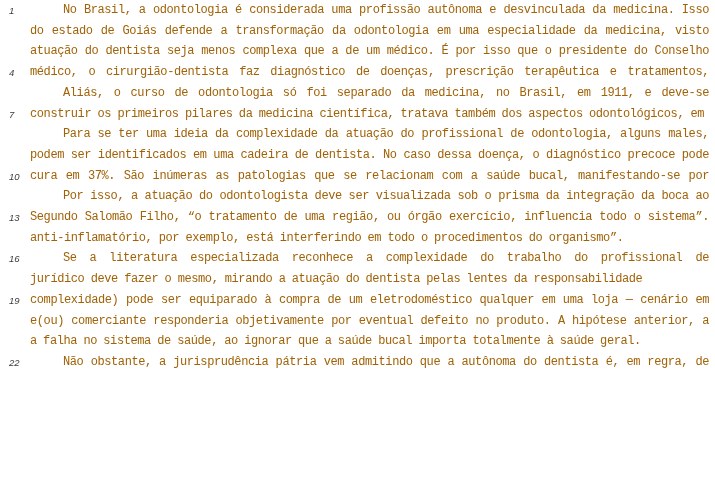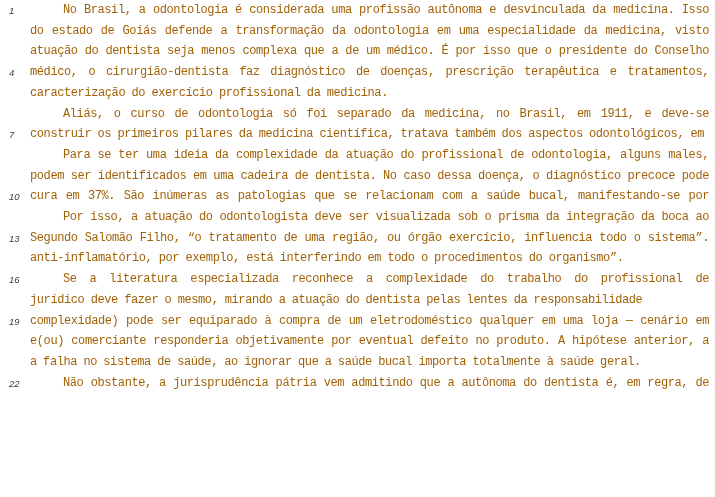--- a/index.html
+++ b/index.html
@@ -71,24 +71,20 @@
       <div class="line">
         <span class="lineno"></span>
         <span class="text just">atuação do dentista seja menos complexa que a de um médico. É por isso que o presidente do Conselho Regional de Medicina</span>
       </div>
       <div class="line">
         <span class="lineno">4</span>
         <span class="text just">médico, o cirurgião-dentista faz diagnóstico de doenças, prescrição terapêutica e tratamentos, enquadrando-se, portanto, na</span>
       </div>
       <div class="line">
         <span class="lineno"></span>
-        <span class="text left">caracterização do exercício profissional da medicina.</span>
-      </div>
-      <div class="line">
-        <span class="lineno"></span>
         <span class="text just indent">Aliás, o curso de odontologia só foi separado da medicina, no Brasil, em 1911, e deve-se considerar que Hipócrates, ao</span>
       </div>
       <div class="line">
         <span class="lineno">7</span>
         <span class="text left">construir os primeiros pilares da medicina científica, tratava também dos aspectos odontológicos, em seus estudos.</span>
       </div>
       <div class="line">
         <span class="lineno"></span>
         <span class="text just indent">Para se ter uma ideia da complexidade da atuação do profissional de odontologia, alguns males, como o câncer de boca,</span>
       </div>

